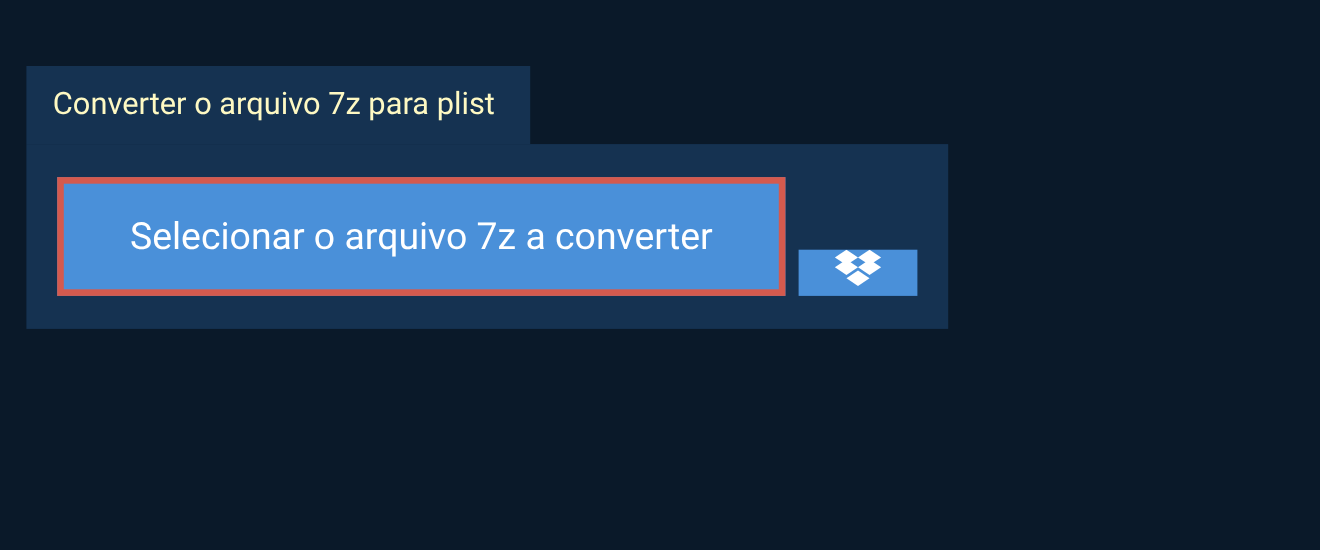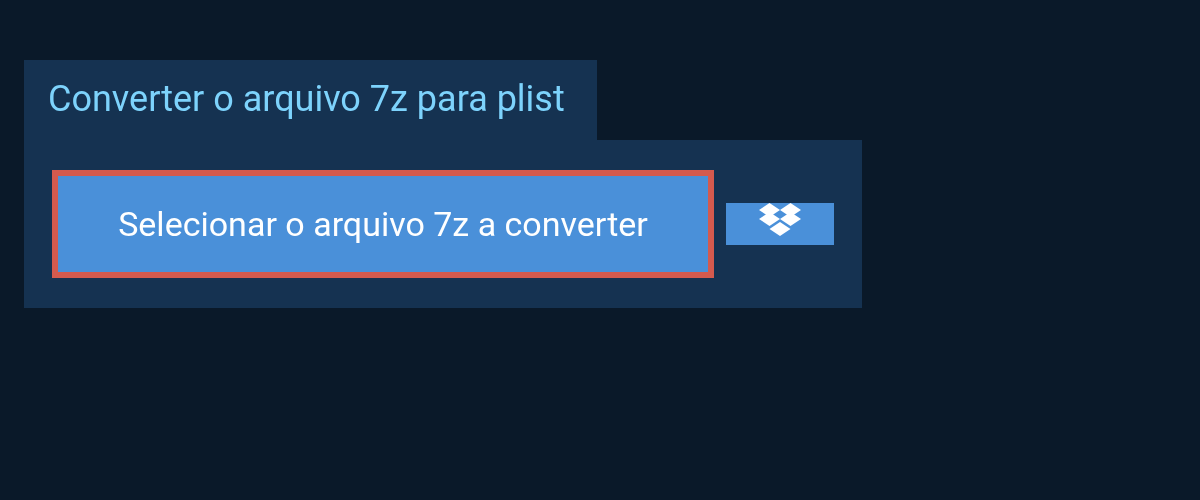--- a/index.html
+++ b/index.html
@@ -14,33 +14,33 @@
       font-family: -apple-system, BlinkMacSystemFont, "Segoe UI", Roboto, sans-serif;
       overflow: hidden;
     }
     .container {
       padding-top: 60px;
       padding-left: 24px;
     }
     .title-tab {
       display: inline-block;
       background: #153251;
-      color: #7dd3fc;
-      font-size: 36px;
+      color: #fef9c3;
+      font-size: 28px;
       font-weight: 400;
       padding: 18px 32px 20px 24px;
     }
     .upload-panel {
       background: #153251;
       padding: 30px 28px;
       margin-top: 0;
       width: 838px;
       display: flex;
       gap: 12px;
-      align-items: center;
+      align-items: flex-end;
     }
     .select-button {
       flex: 1;
       background: #4a90d9;
       border: 6px solid #d45a4e;
       color: #ffffff;
       font-size: 34px;
       font-weight: 400;
       padding: 28px 20px;
       display: flex;

